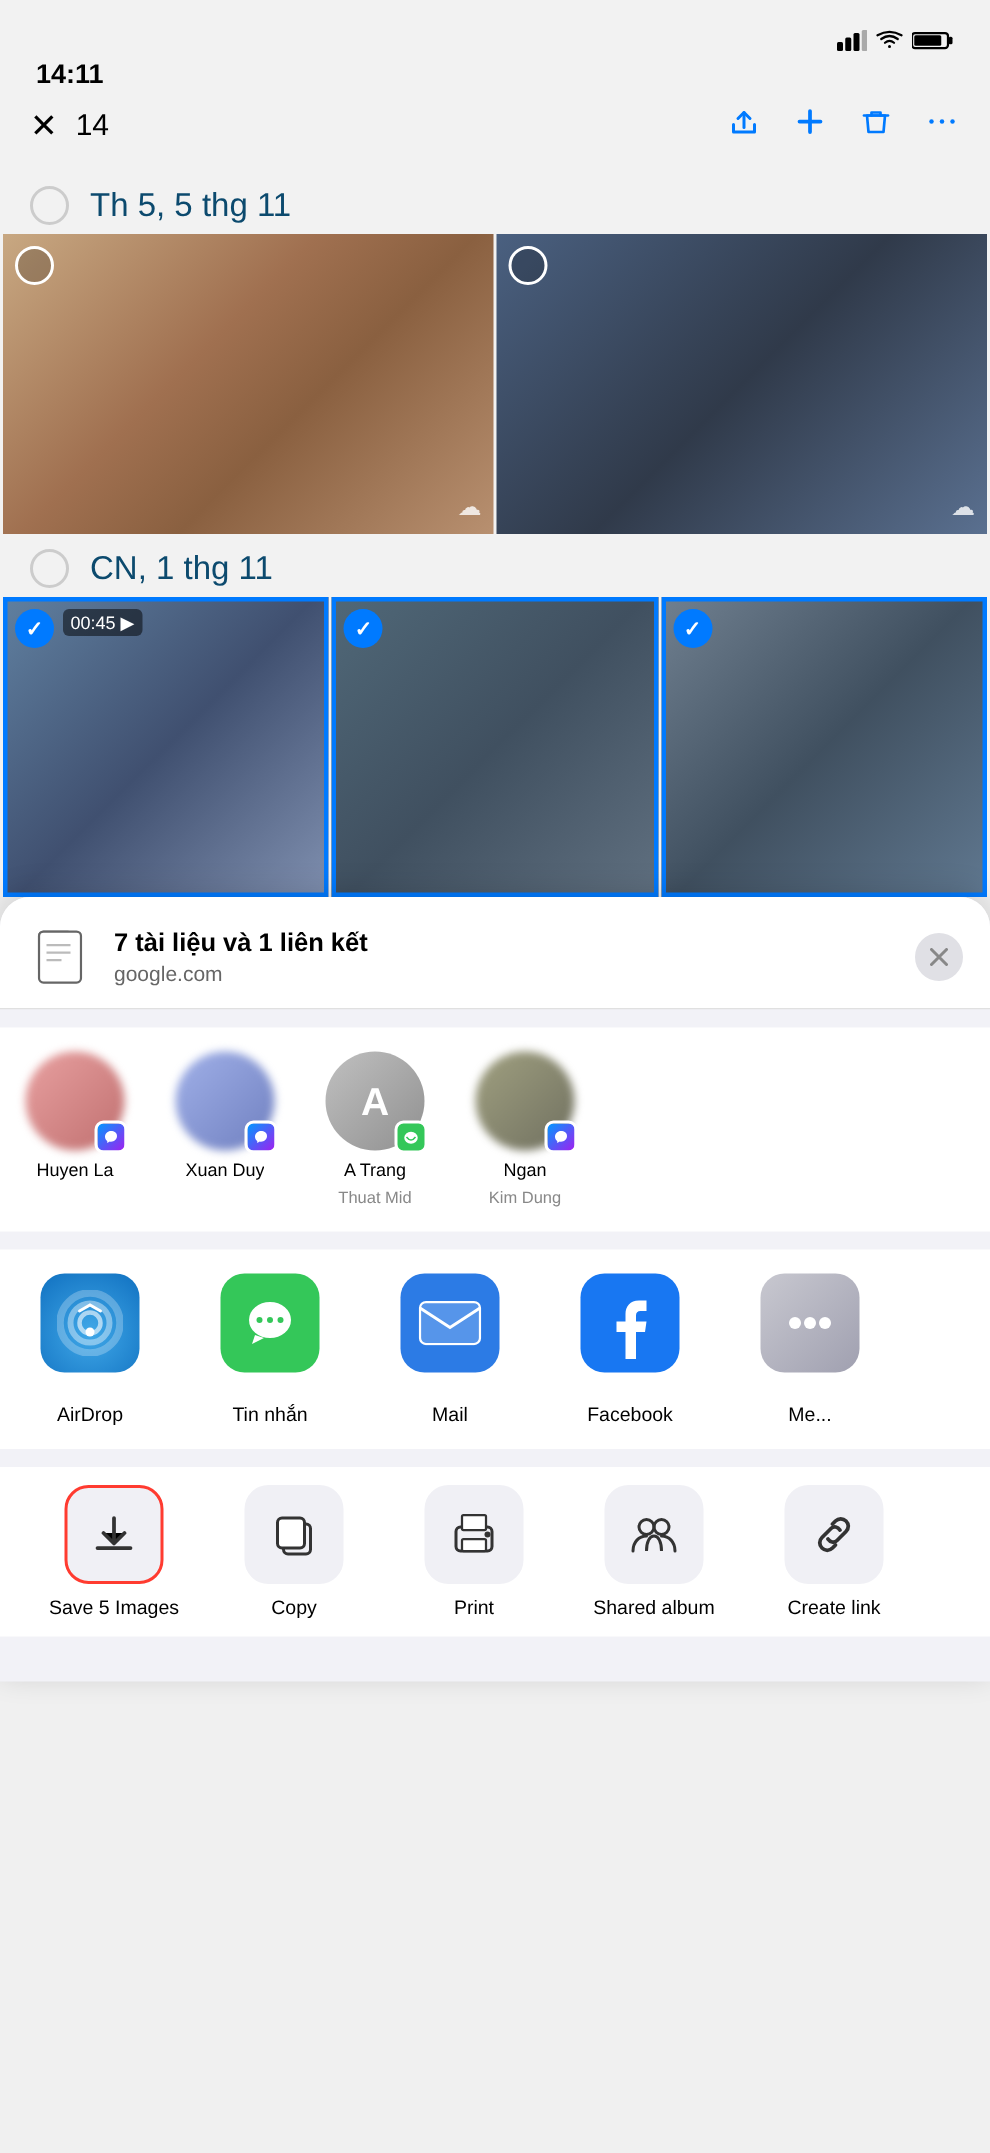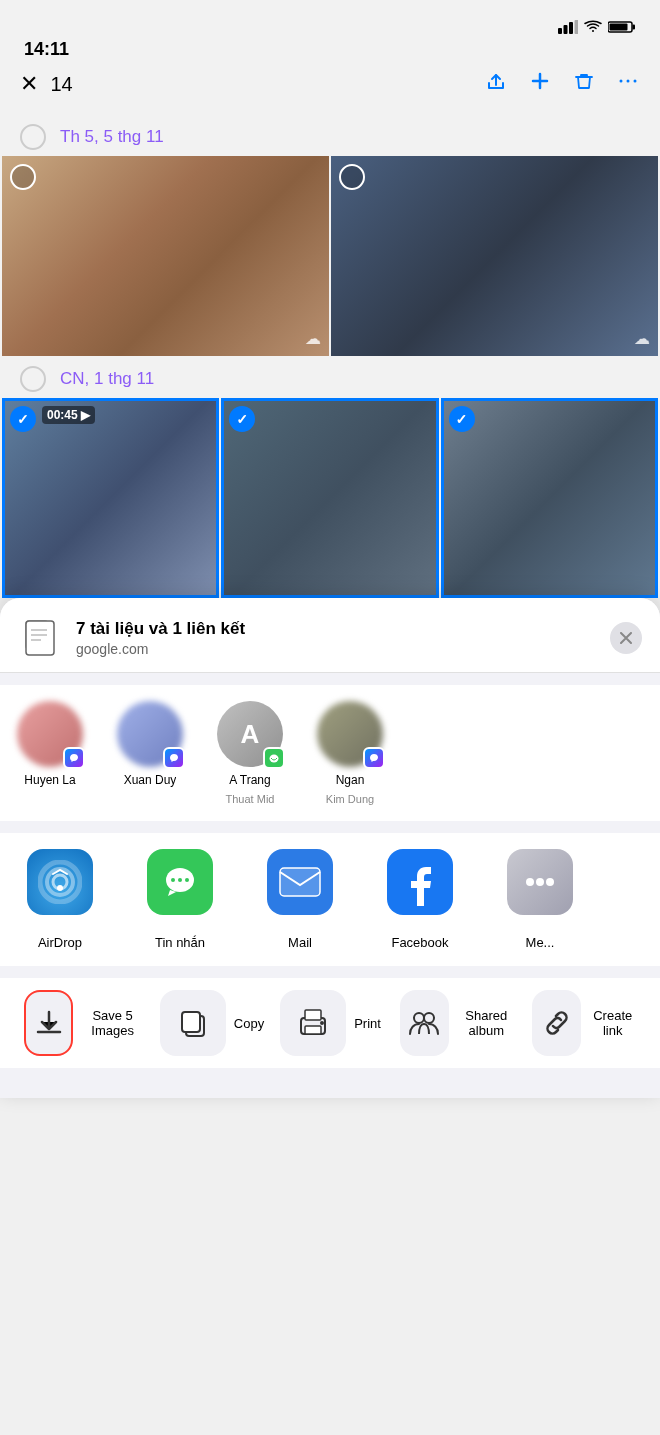--- a/index.html
+++ b/index.html
@@ -64,23 +64,23 @@
       cursor: pointer;
     }
 
     
     .photo-area {
       background: #f2f2f2;
       padding-bottom: 0;
     }
     .date-header {
       padding: 10px 20px 6px;
-      font-size: 17px;
+      font-size: 22px;
       font-weight: 500;
-      color: #8b5cf6;
+      color: #0c4a6e;
       display: flex;
       align-items: center;
       gap: 14px;
     }
     .date-circle {
       width: 26px;
       height: 26px;
       border-radius: 50%;
       border: 2px solid #ccc;
       background: transparent;
@@ -148,21 +148,20 @@
       top: 8px;
       left: 40px;
       font-size: 12px;
       color: white;
       background: rgba(0,0,0,0.5);
       border-radius: 4px;
       padding: 2px 5px;
       display: flex;
       align-items: center;
       gap: 4px;
-      font-weight: bold;
     }
 
     
     .photo-1 { background: linear-gradient(135deg, #c8a882 0%, #a07050 40%, #8a6040 60%, #b89070 100%); }
     .photo-2 { background: linear-gradient(135deg, #4a6080 0%, #303a4a 50%, #5a7090 100%); }
     .photo-3 { background: linear-gradient(135deg, #6080a0 0%, #405070 50%, #8090b0 100%); }
     .photo-4 { background: linear-gradient(135deg, #506878 0%, #405060 50%, #607080 100%); }
     .photo-5 { background: linear-gradient(135deg, #708090 0%, #405060 50%, #607890 100%); }
 
     
@@ -331,20 +330,21 @@
     }
 
     
     .actions-row {
       background: white;
       margin-top: 12px;
       padding: 0 16px;
     }
     .action-item {
       display: flex;
+      flex-direction: column;
       align-items: center;
       min-width: 120px;
       padding: 12px 8px;
       gap: 8px;
     }
     .action-icon-box {
       width: 66px;
       height: 66px;
       border-radius: 16px;
       background: #f0f0f5;

